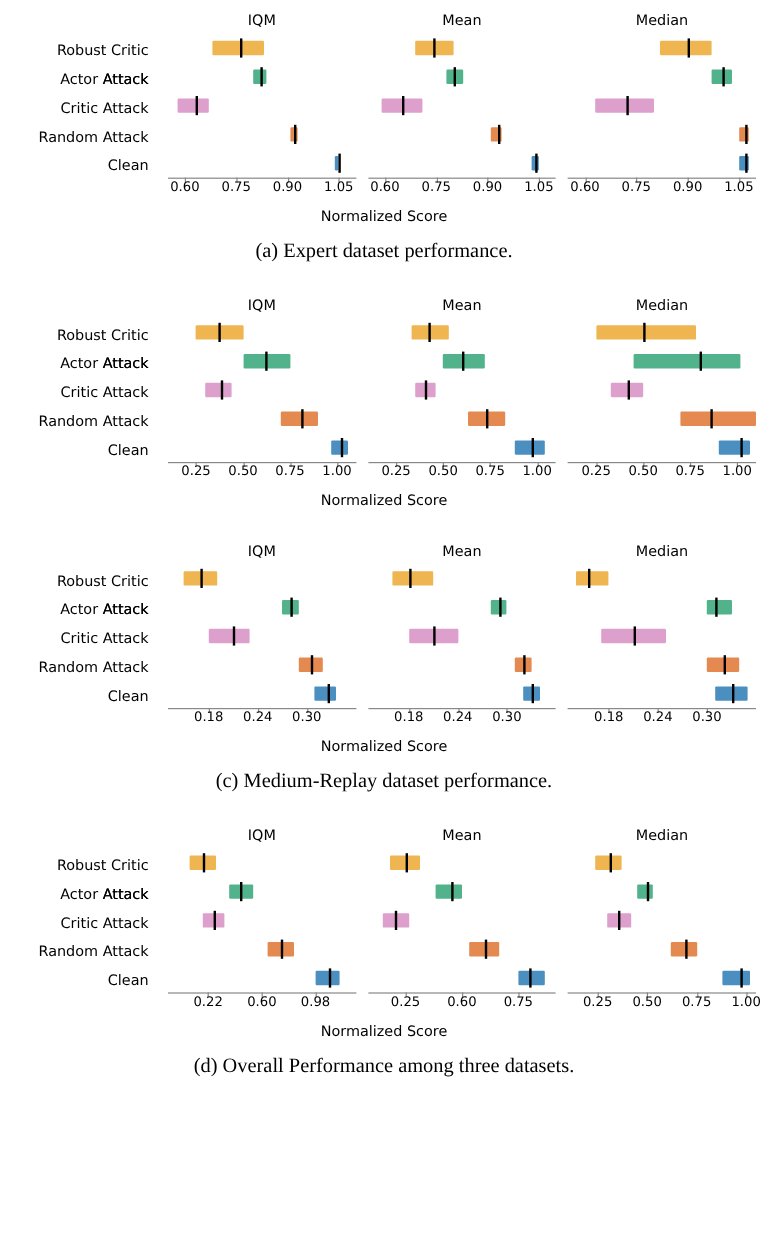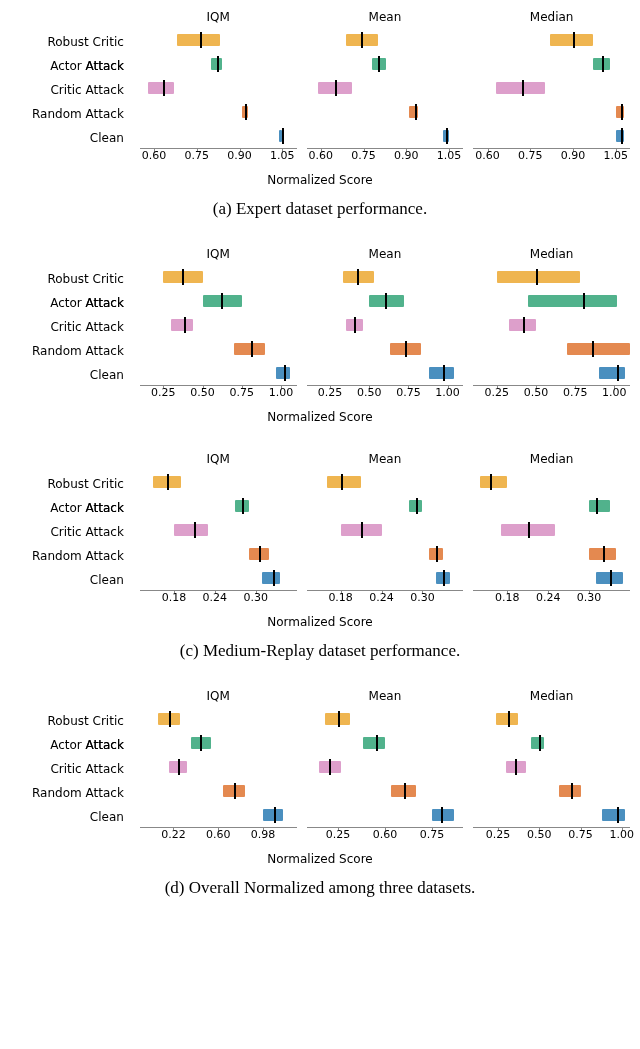--- a/index.html
+++ b/index.html
@@ -547,15 +547,15 @@
           </div>
           <div class="xticks">
             <div class="xtick" style="left: 15.7895%;">0.25</div>
             <div class="xtick" style="left: 42.1053%;">0.50</div>
             <div class="xtick" style="left: 68.4211%;">0.75</div>
             <div class="xtick" style="left: 94.7368%;">1.00</div>
           </div>
         </div>
       </div>
       <div class="xlabel">Normalized Score</div>
-      <div class="caption">(d) Overall Normalized among three datasets.</div>
+      <div class="caption">(d) Overall Performance among three datasets.</div>
     </div>
   </div>
 
 </body></html>

